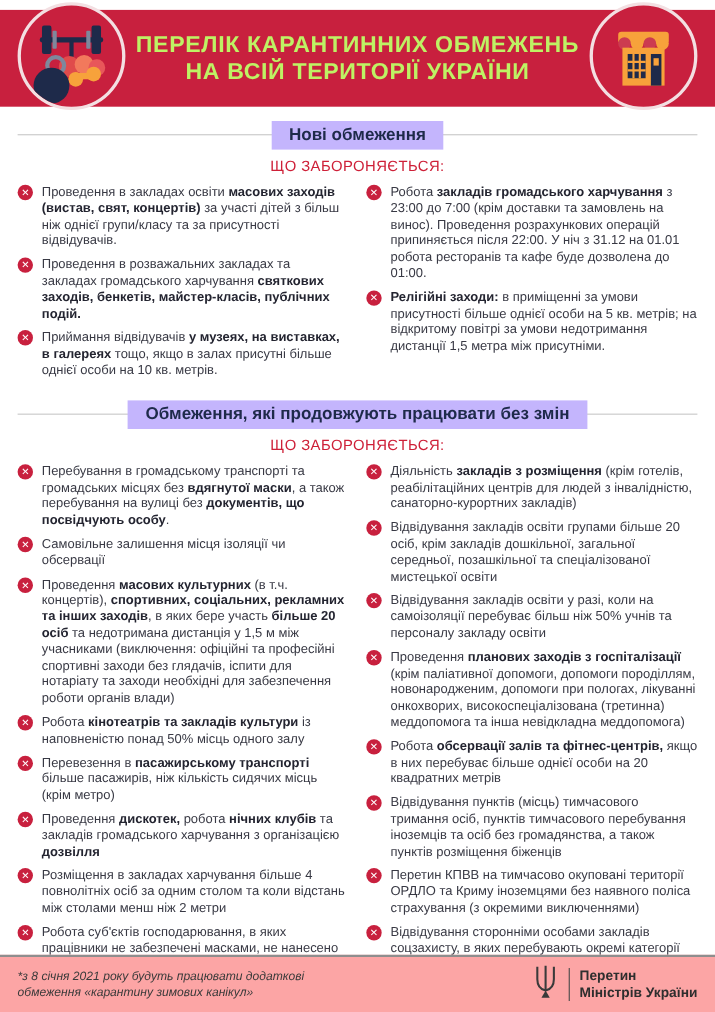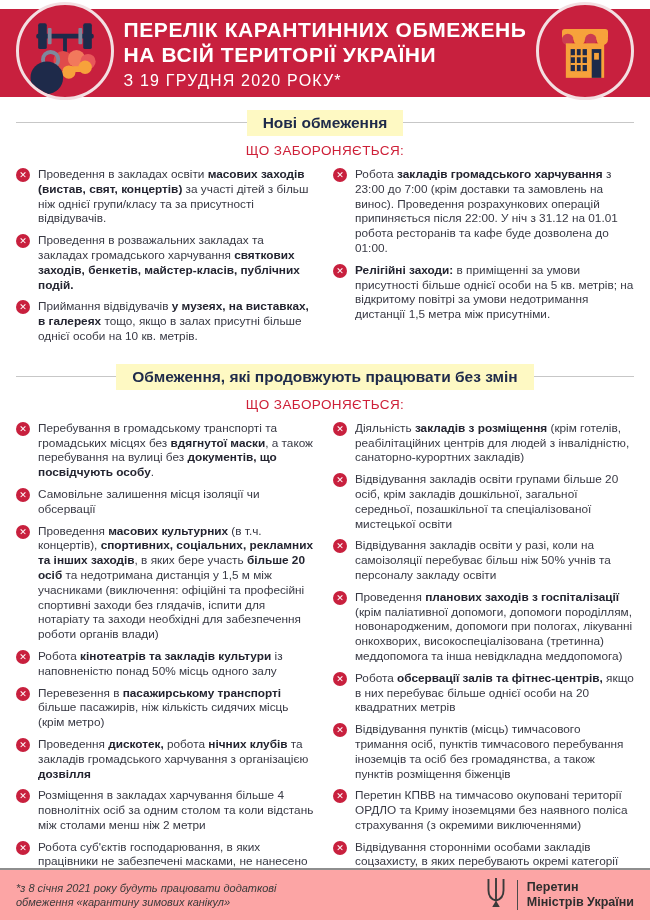--- a/index.html
+++ b/index.html
@@ -15,29 +15,29 @@
     position:relative;margin-top:9px;height:88px;background:#c8203e;
     display:flex;align-items:center;justify-content:center;
   }
   .badge{
     position:absolute;top:-7px;width:98px;height:98px;border-radius:50%;
     background:#c8203e;border:3px solid #f3dfe2;box-sizing:border-box;overflow:hidden;
   }
   .badge-left{left:16px;}
   .badge-right{right:16px;}
   .badge svg{display:block;width:100%;height:100%;}
-  .titles{text-align:left;color:#ffffff;}
+  .titles{text-align:center;color:#bef264;}
   .title{font-size:21px;font-weight:bold;line-height:25px;letter-spacing:.6px;}
   .subtitle{font-size:16px;margin-top:5px;letter-spacing:1.2px;}
 
   
   .section-head{position:relative;text-align:center;margin-top:13px;height:26px;}
   .rule{position:absolute;left:16px;right:16px;top:12px;height:1px;background:#c7c7c7;}
   .pill{
-    position:relative;display:inline-block;background:#fef9c3;color:#1e2a4a;
+    position:relative;display:inline-block;background:#c4b5fd;color:#1e2a4a;
     font-weight:bold;font-size:15.5px;line-height:26px;padding:0 16px;
   }
   .subhead{
     text-align:center;color:#ce2038;font-weight:normal;font-size:13.5px;
     letter-spacing:.4px;margin:7px 0 9px;
   }
 
   
   .cols{display:flex;gap:16px;padding:0 16px;}
   .col{flex:1;min-width:0;}
@@ -83,21 +83,20 @@
         <circle cx="69" cy="65" r="7" fill="#f7a23b"></circle>
         <circle cx="33" cy="57" r="8" fill="none" stroke="#7e889c" stroke-width="4"></circle>
         <circle cx="29" cy="76" r="17" fill="#1e2a4a"></circle>
       </svg>
     </div>
     <div class="titles">
       <div class="title">
         <span>ПЕРЕЛІК КАРАНТИННИХ ОБМЕЖЕНЬ</span><br>
         <span>НА ВСІЙ ТЕРИТОРІЇ УКРАЇНИ</span>
       </div>
-      <div class="subtitle">З 19 ГРУДНЯ 2020 РОКУ*</div>
     </div>
     <div class="badge badge-right">
       <svg viewBox="0 0 96 96" aria-hidden="true">
         <rect x="24" y="25" width="48" height="11" rx="3" fill="#f7a23b"></rect>
         <circle cx="30" cy="36" r="6" fill="#cc3b50"></circle>
         <circle cx="42" cy="36" r="6" fill="#f7a23b"></circle>
         <circle cx="54" cy="36" r="6" fill="#cc3b50"></circle>
         <circle cx="66" cy="36" r="6" fill="#f7a23b"></circle>
         <rect x="28" y="40" width="40" height="36" fill="#f7a23b"></rect>
         <rect x="33" y="46" width="17" height="23" fill="#1e2a4a"></rect>

